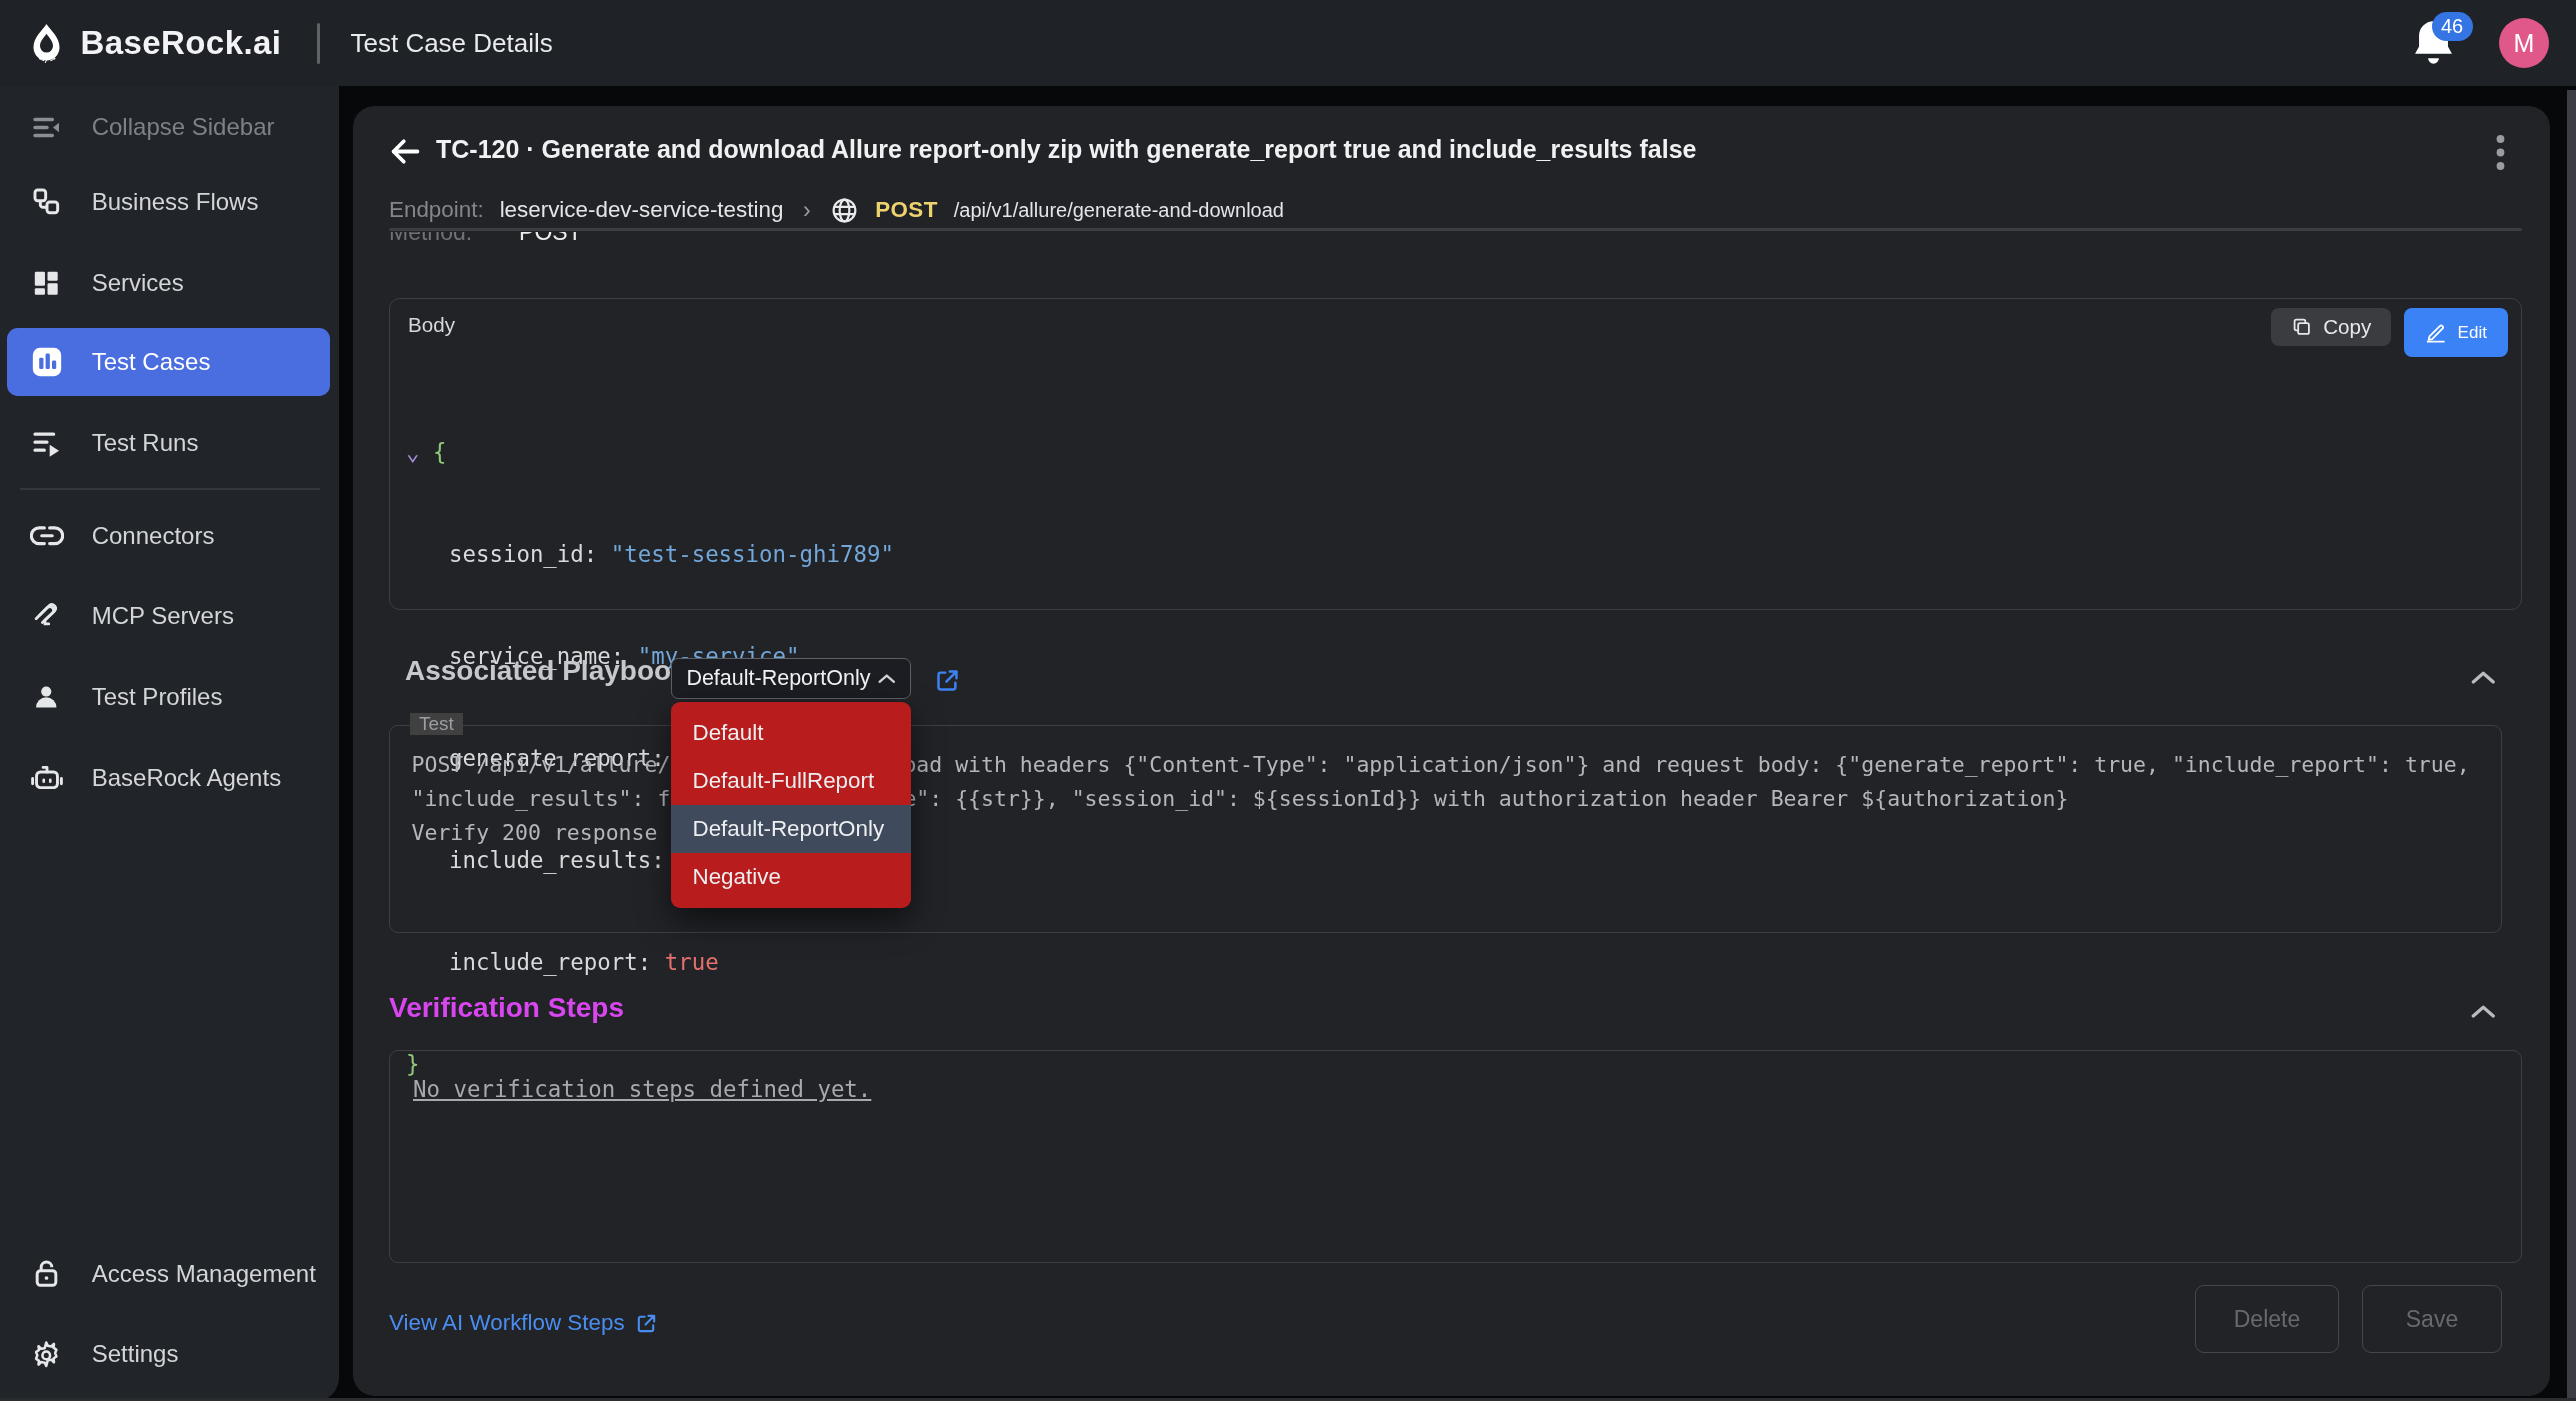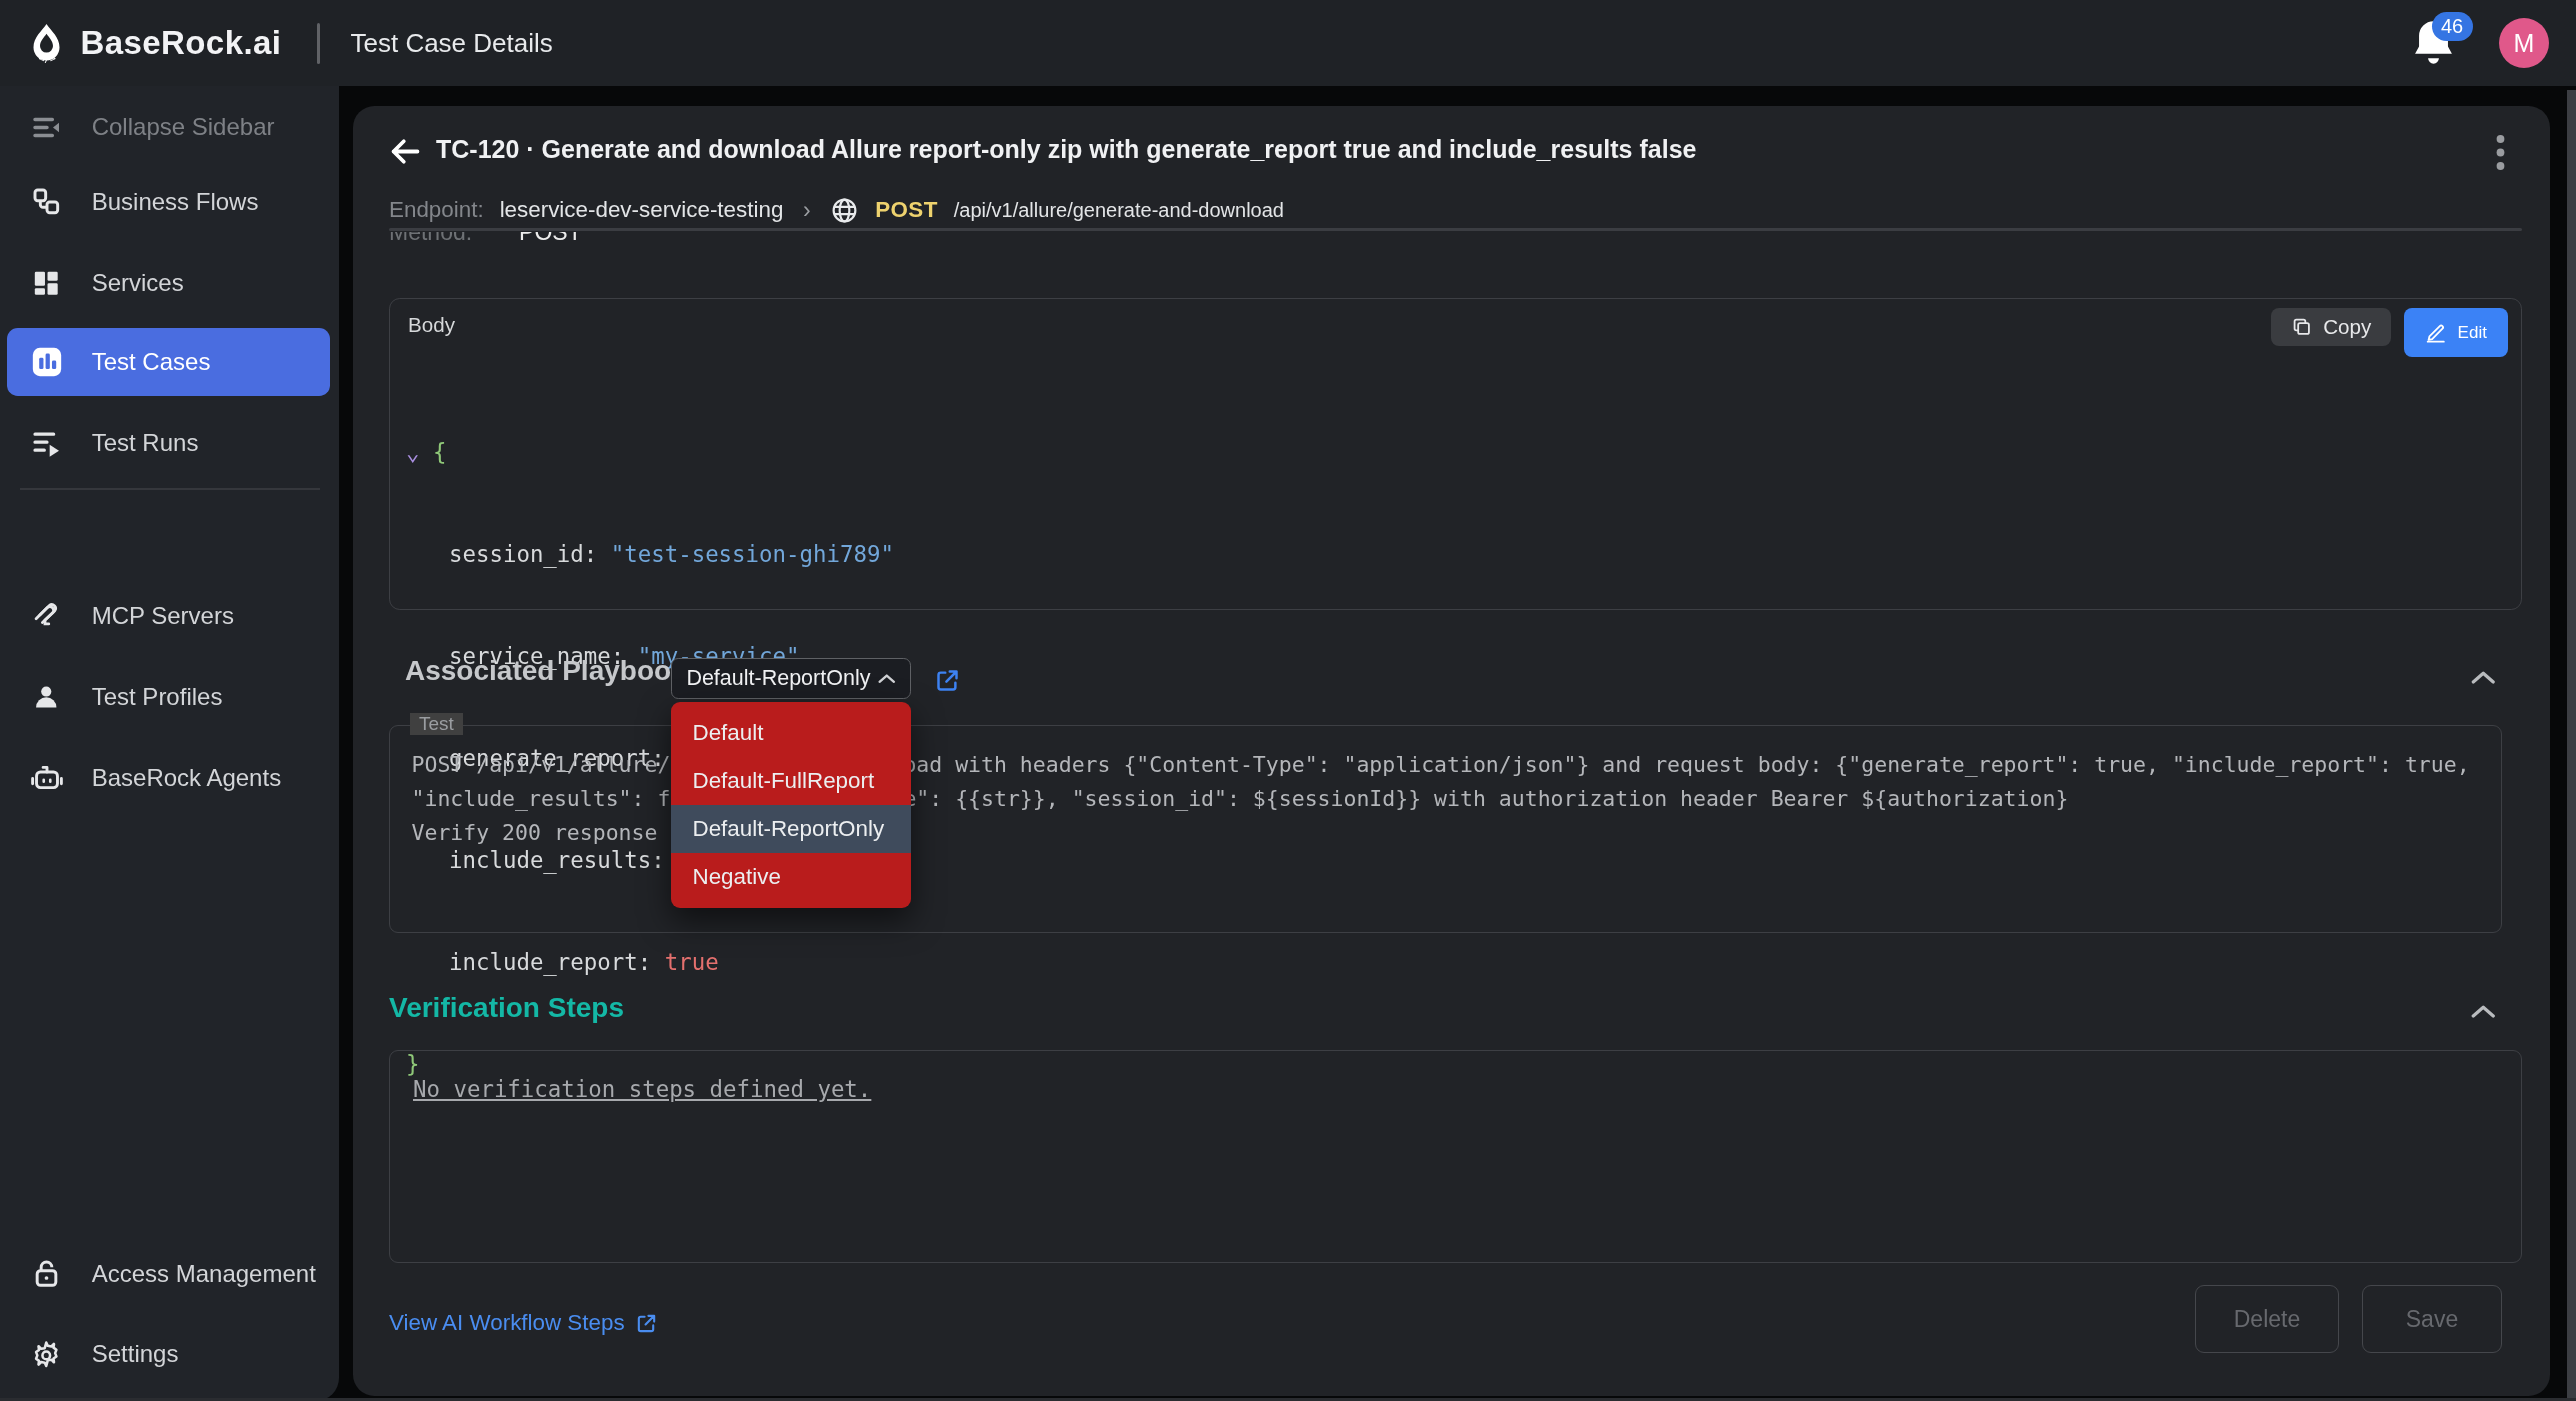--- a/index.html
+++ b/index.html
@@ -72,21 +72,21 @@
   .test-fieldset { position:absolute; left:36px; top:619px; width:2113px; height:208px; border:1.8px solid #3d3f44; border-radius:9px; }
   .test-legend { position:absolute; left:20px; top:-12.6px; background:#404040; padding:0 9px; color:#9a9da1; font-size:19px; }
   .test-lines { position:absolute; left:21.5px; top:21.5px; right:21.5px; font-family:"DejaVu Sans Mono", monospace; font-size:21.5px; line-height:34px; color:#b4b6ba; white-space:nowrap; overflow:hidden; }
 
   
   .pb-menu { position:absolute; left:318px; top:596px; width:240px; background:#b91c1c; border-radius:9px; box-shadow:0 12.6px 30.5px rgba(0,0,0,.55); padding:7.2px 0; z-index:20; }
   .pb-option { height:48px; display:flex; align-items:center; padding-left:21.5px; color:#eceef0; font-size:22.4px; cursor:pointer; }
   .pb-option.highlighted { background:#3f4b5c; }
 
   
-  .vs-heading { position:absolute; left:36px; top:886px; color:#14b8a6; font-size:28px; font-weight:700; }
+  .vs-heading { position:absolute; left:36px; top:886px; color:#d946ef; font-size:28px; font-weight:700; }
   .vs-box { position:absolute; left:36px; top:944px; width:2133px; height:213px; border:1.8px solid #3d3f44; border-radius:9px; }
   .vs-empty { position:absolute; left:23px; top:25px; font-family:"DejaVu Sans Mono", monospace; font-size:22.4px; color:#a7a9ad;text-decoration:underline; }
 
   
   .wf-link { position:absolute; left:36px; top:1204px; display:flex; align-items:center; gap:10.8px; color:#4a8df0; font-size:22.4px; cursor:pointer; }
   .btn-delete { position:absolute; left:1842px; top:1179px; width:144px; height:68px; background:transparent; border:1.8px solid #45474c; border-radius:9px; color:#67696e; font-size:23px; font-family:inherit; }
   .btn-save { position:absolute; left:2009px; top:1179px; width:140px; height:68px; background:transparent; border:1.8px solid #45474c; border-radius:9px; color:#67696e; font-size:23px; font-family:inherit; }
 
   .scrollbar { position:absolute; right:0; top:90px; width:9px; height:1311px; background:#3c3e43; }
   .bottom-edge { position:absolute; left:0; bottom:0; width:2576px; height:2.7px; background:#2a2c30; }
@@ -178,20 +178,30 @@
         <svg width="32" height="27" viewBox="0 0 24 20" fill="none" stroke="#e6e7e9" stroke-width="2.4" stroke-linecap="round">
             <path d="M3 3h14M3 9h9M3 15h7"></path>
             <path d="M14 11l7 4.5-7 4.5Z" fill="#e6e7e9" stroke="none"></path>
           </svg>
       </span>
       <span class="slabel">Test Runs</span>
     </div>
 
     <div class="side-divider"></div>
 
+    <div class="side-item" style="top:423px;">
+      <span class="sicon">
+        <svg width="34" height="21.5" viewBox="0 0 26 16" fill="none" stroke="#e6e7e9" stroke-width="2.4" stroke-linecap="round">
+            <path d="M11 2H7a6 6 0 0 0 0 12h4"></path>
+            <path d="M15 2h4a6 6 0 0 1 0 12h-4"></path>
+            <path d="M9 8h8"></path>
+          </svg>
+      </span>
+      <span class="slabel">Connectors</span>
+    </div>
 
     <div class="side-item" style="top:503px;">
       <span class="sicon">
         <svg width="30.5" height="30.5" viewBox="0 0 24 24" fill="none" stroke="#e6e7e9" stroke-width="2.2" stroke-linecap="round">
             <path d="M4 14 13 5a3 3 0 0 1 4.2 4.2L9 17"></path>
             <path d="M7 11l7.5-7.5a3 3 0 0 1 4.2 4.2L11 15v3h3"></path>
           </svg>
       </span>
       <span class="slabel">MCP Servers</span>
     </div>

